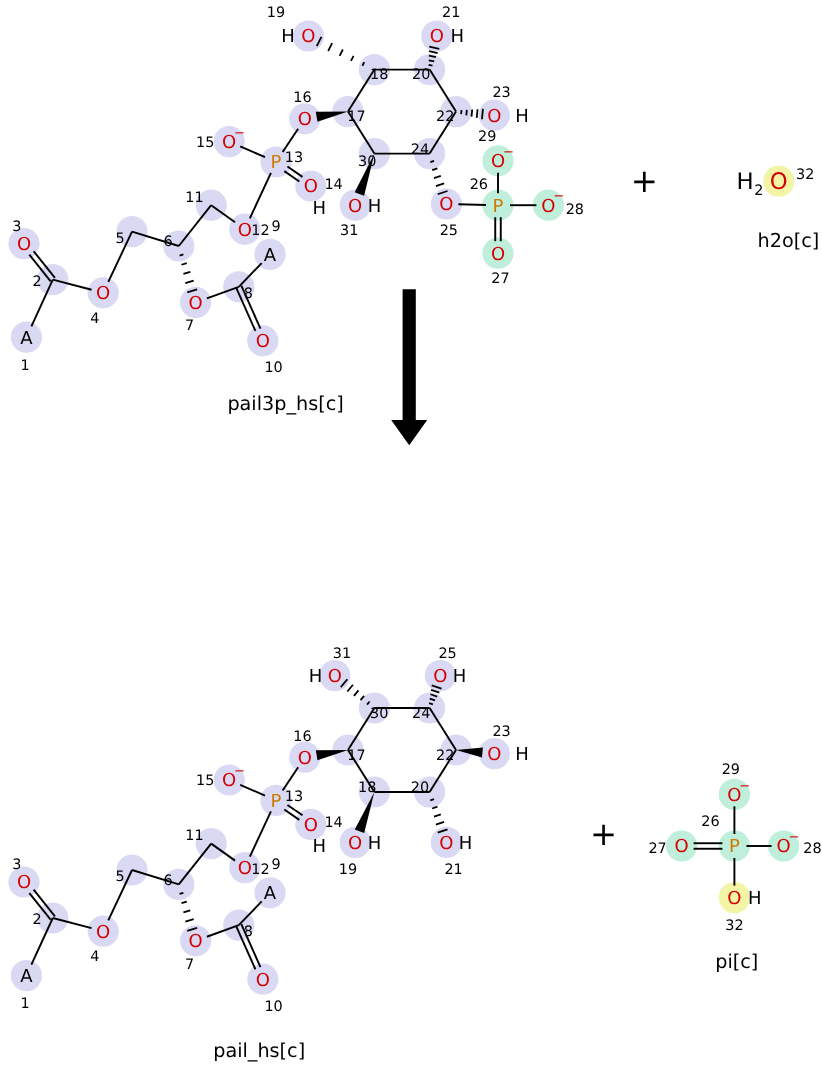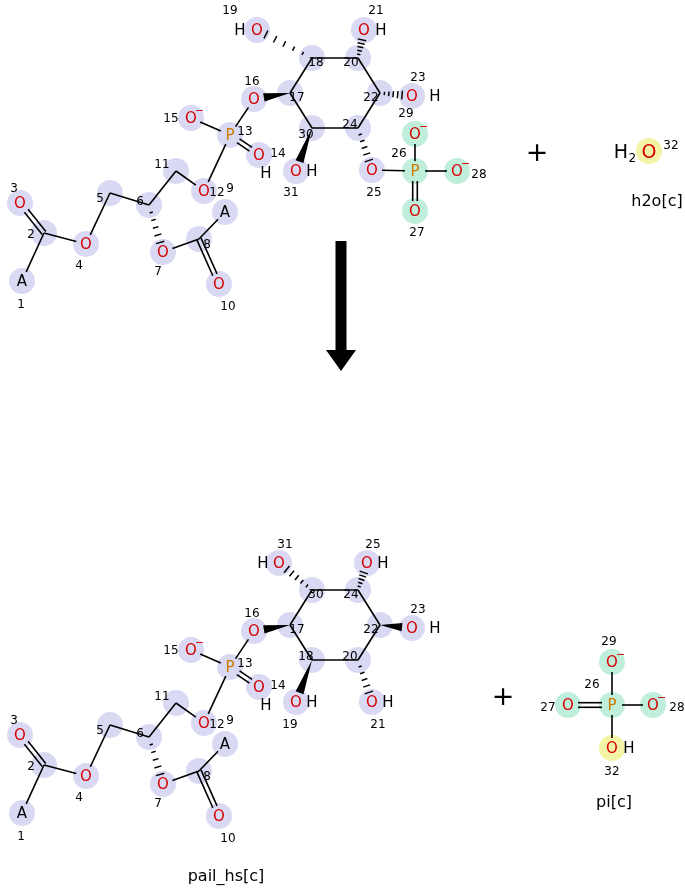--- a/index.html
+++ b/index.html
@@ -307,23 +307,24 @@
       <text x="548" y="707" text-anchor="middle" dy="0.35em" font-size="12" fill="#000000">27</text>
       <text x="653" y="705" text-anchor="middle" dy="0.35em" font-size="15" fill="#d50000">O</text>
       <text x="661.7" y="697.2" text-anchor="middle" dy="0.35em" font-size="11" fill="#d50000">−</text>
       <text x="677" y="707" text-anchor="middle" dy="0.35em" font-size="12" fill="#000000">28</text>
       <text x="612" y="748" text-anchor="middle" dy="0.35em" font-size="15" fill="#d50000">O</text>
       <text x="612" y="771" text-anchor="middle" dy="0.35em" font-size="12" fill="#000000">32</text>
       <text x="629" y="748" text-anchor="middle" dy="0.35em" font-size="15" fill="#000000">H</text>
       <path d="M335.5 241 H346.5 V350 H356 L341 371 L326 350 H335.5 Z" fill="#000000"></path>
     </svg>
 
+  <div class="mol-label" style="left:148px;top:327px;width:180px;">pail3p_hs[c]</div>
 
   <div class="plus" style="left:512px;top:133px;width:50px;">+</div>
 
   <div class="mol-label" style="left:567px;top:191px;width:180px;">h2o[c]</div>
 
-  <div class="mol-label" style="left:136px;top:866px;width:180px;">pail_hs[c]</div>
+  <div class="mol-label" style="left:126px;top:866px;width:180px;">pail_hs[c]</div>
 
   <div class="plus" style="left:478px;top:677px;width:50px;">+</div>
 
   <div class="mol-label" style="left:524px;top:792px;width:180px;">pi[c]</div>
 </div>
 
 </body></html>

